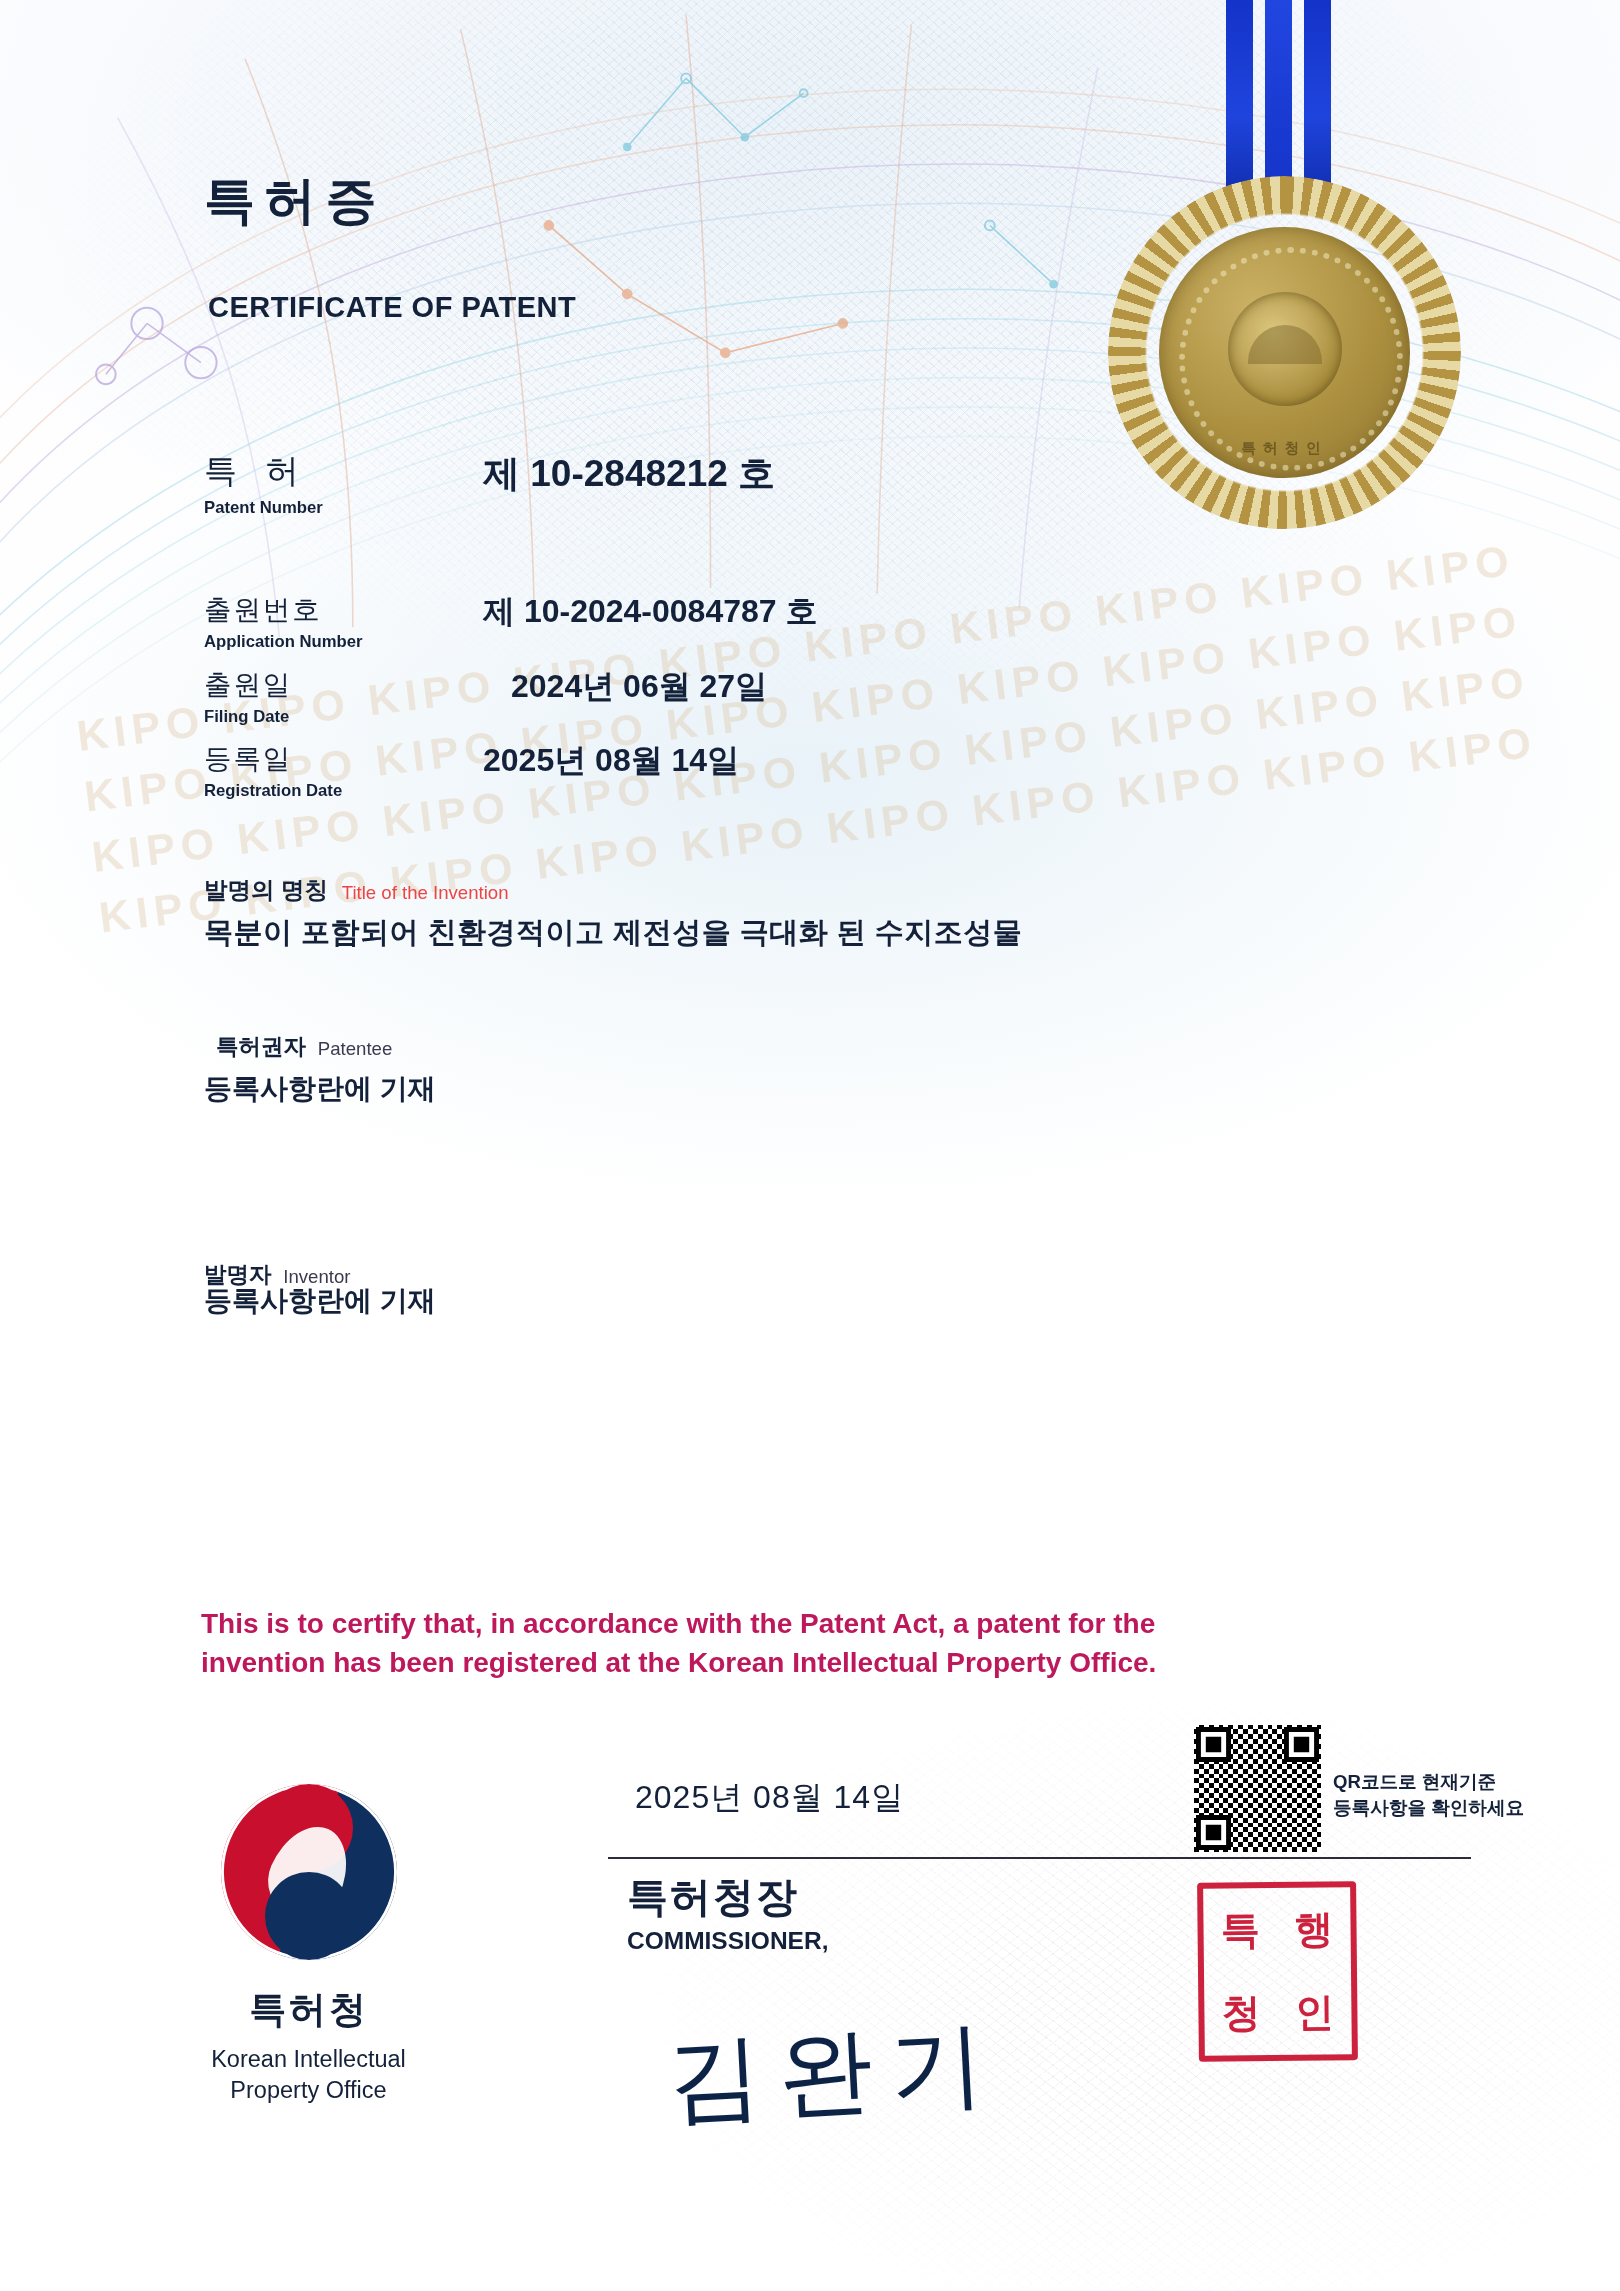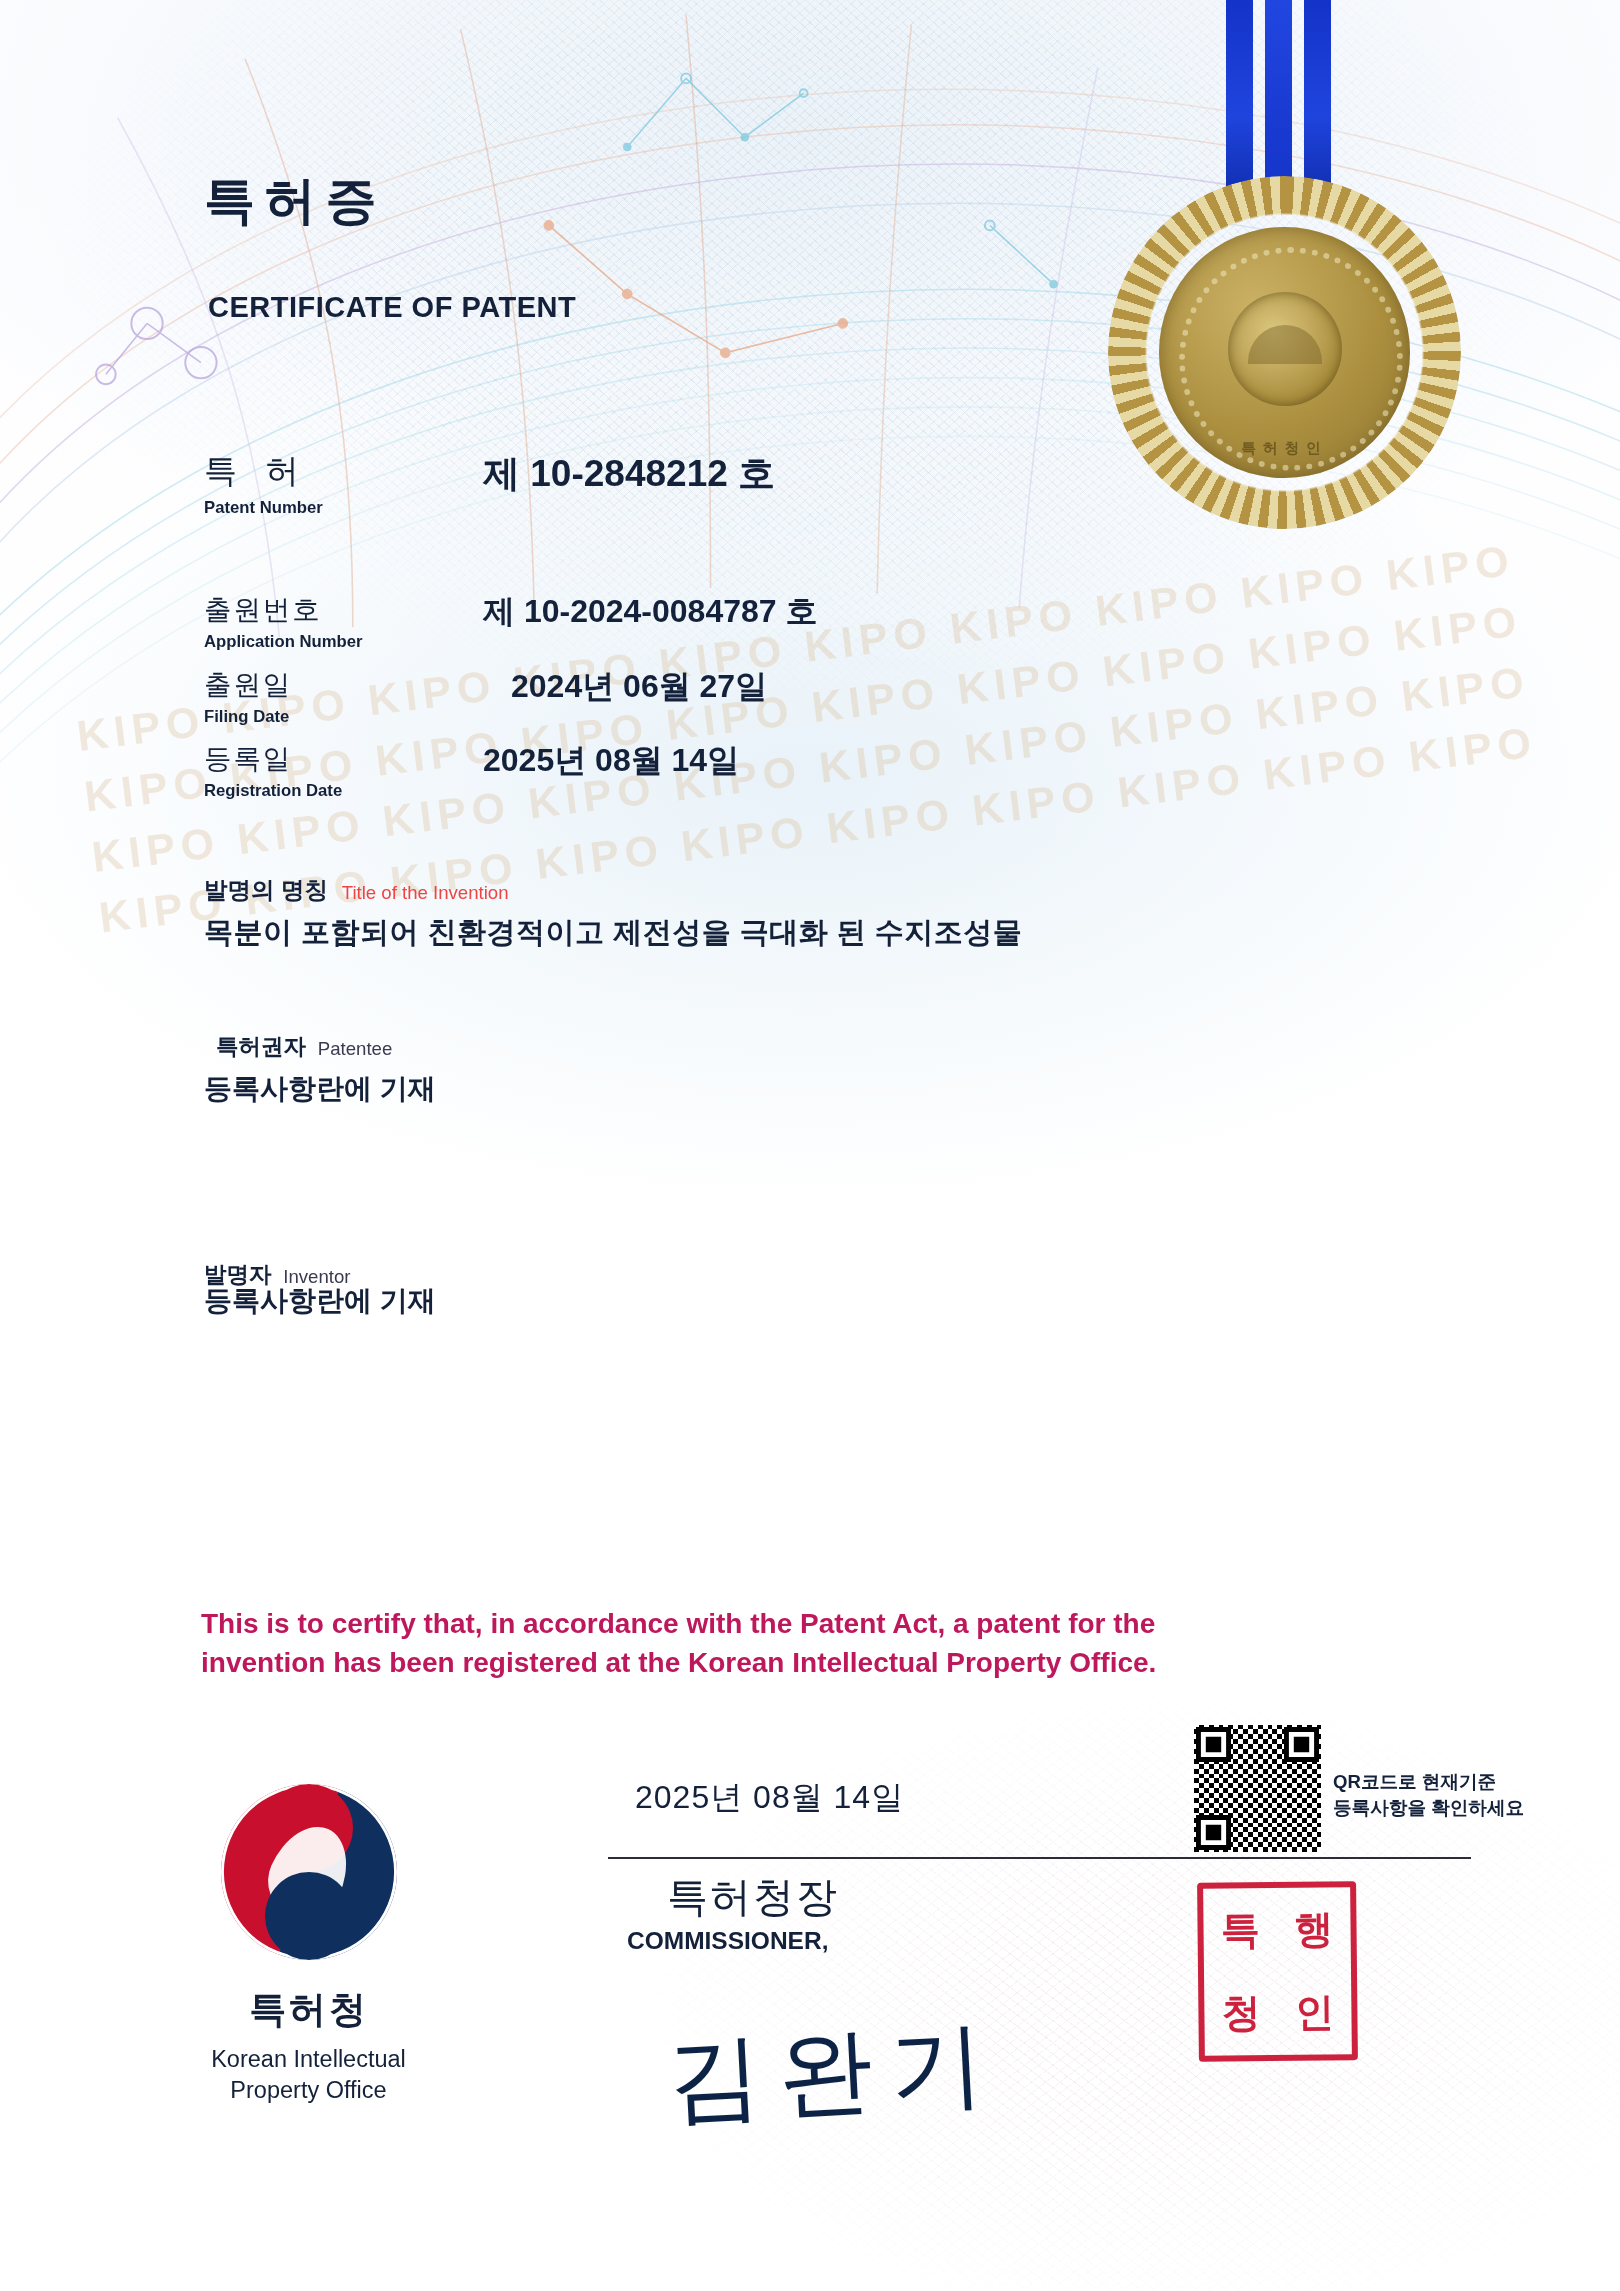--- a/index.html
+++ b/index.html
@@ -196,21 +196,21 @@
   .issue-date {
     position:absolute; left:635px; top:1776px;
     font-size:32px; font-weight:500; color:#14213a; letter-spacing:1px;
   }
   .sign-rule {
     position:absolute; left:608px; top:1857px; width:863px; height:2px;
     background:#2b2b3a;
   }
   .commissioner-kr {
     position:absolute; left:627px; top:1870px;
-    font-size:41px; font-weight:400; color:#14213a; letter-spacing:2px;margin-left:40px;
+    font-size:41px; font-weight:700; color:#14213a; letter-spacing:2px;
   }
   .commissioner-en1 {
     position:absolute; left:627px; top:1927px;
     font-size:24.5px; font-weight:700; color:#14213a;
   }
   .commissioner-en2 {
     position:absolute; left:627px; top:1959px;
     font-size:24.5px; font-weight:700; color:#14213a;
   }
   .signature {

